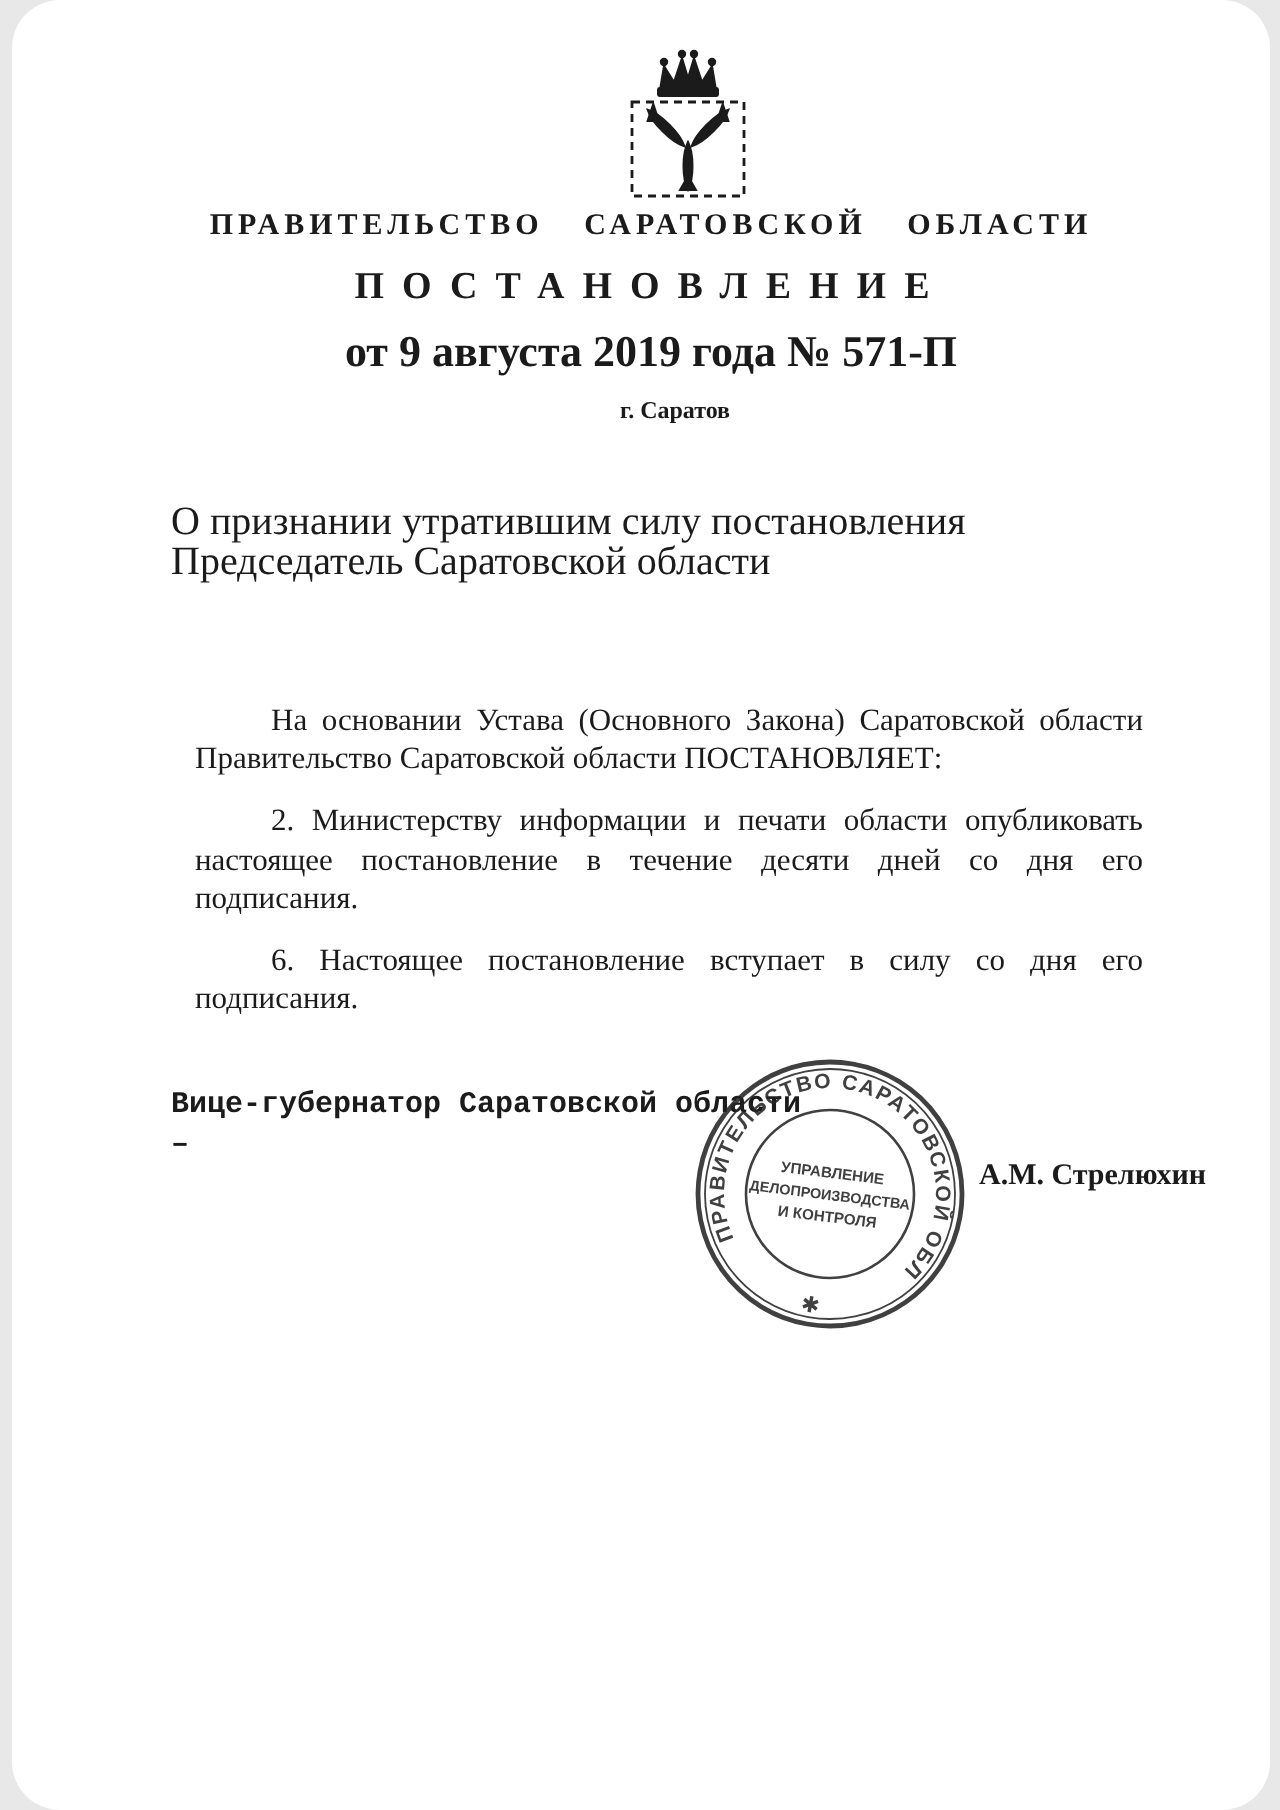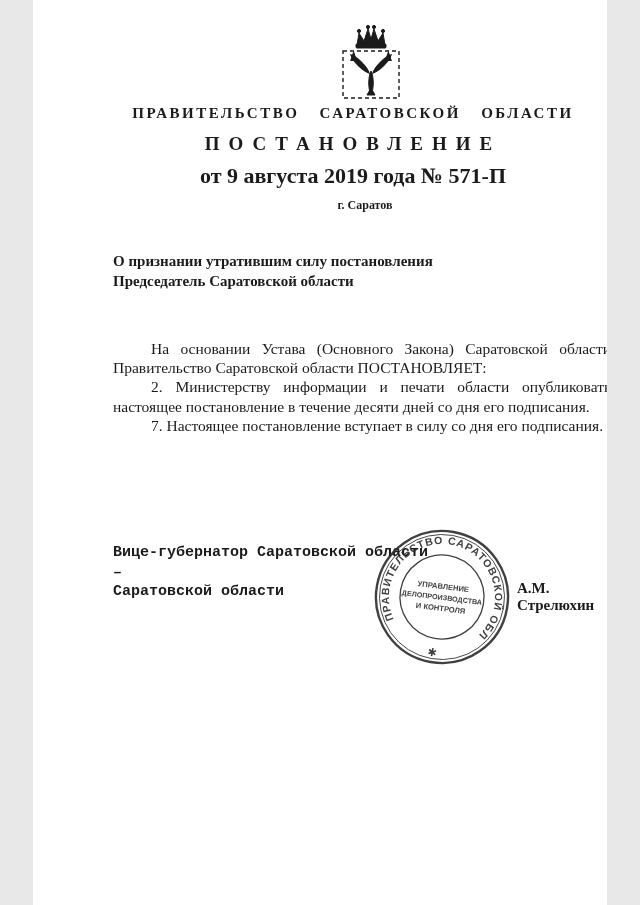--- a/index.html
+++ b/index.html
@@ -1,31 +1,31 @@
 <!DOCTYPE html>
 <html><head>
 <meta charset="utf-8">
 <style>
   html,body{margin:0;padding:0;background:#e8e8e8;}
   .page{
-    position:relative;width:574px;height:905px;background:#ffffff;
+    position:relative;width:629px;height:905px;background:#ffffff;
     margin:0 auto;overflow:hidden;
-    font-family:"Liberation Serif","DejaVu Serif",serif;color:#1b1b1b;
+    font-family:"Liberation Serif","DejaVu Serif",serif;color:#1b1b1b;border-radius:24px;
   }
   .center{position:absolute;left:0;width:640px;text-align:center;}
   .coat{position:absolute;left:300px;top:14px;}
   .org-line{top:105px;font-size:15px;letter-spacing:2.5px;word-spacing:14px;font-weight:600;}
   .doc-type{top:133px;font-size:19px;font-weight:bold;letter-spacing:9px;}
   .date-line{top:163px;font-size:22px;font-weight:600;}
   .place-line{top:198px;font-size:12px;font-weight:700;margin-left:12px;}
   .subject{position:absolute;left:80px;top:252px;width:420px;
-    font-size:15px;font-weight:bold;line-height:19.5px;}
+    font-size:20px;font-weight:normal;line-height:19.5px;}
   .body-text{position:absolute;left:80px;top:339px;width:498px;
     font-size:15.5px;line-height:19.2px;text-align:justify;}
-  .body-text p{margin:0;text-indent:38px;}
+  .body-text p{margin:12px;text-indent:38px;}
   .sig-block{position:absolute;left:80px;top:543px;width:330px;
     font-size:15px;font-weight:bold;line-height:19.5px;font-family:Liberation Mono, monospace;}
   .sig-name{position:absolute;left:484px;top:580px;font-size:15px;font-weight:bold;}
   .stamp{position:absolute;left:338px;top:526px;opacity:.88;}
   .stamp text{font-family:"Liberation Sans","DejaVu Sans",sans-serif;fill:#262626;}
 </style>
 </head>
 <body>
 
 <div class="page">
@@ -63,26 +63,25 @@
   <div class="center place-line">г. Саратов</div>
 
   <div class="subject">
     <div>О признании утратившим силу постановления</div>
     <div>Председатель Саратовской области</div>
   </div>
 
   <div class="body-text">
     <p>На основании Устава (Основного Закона) Саратовской области Правительство Саратовской области ПОСТАНОВЛЯЕТ:</p>
     <p>2. Министерству информации и печати области опубликовать настоящее постановление в течение десяти дней со дня его подписания.</p>
-    <p>7. Настоящее постановление вступает в силу со дня его подписания.</p>
+    <p>6. Настоящее постановление вступает в силу со дня его подписания.</p>
   </div>
 
   <div class="sig-block">
     <div>Вице-губернатор Саратовской области –</div>
-    <div>Саратовской области</div>
   </div>
   <div class="sig-name">А.М. Стрелюхин</div>
 
   <svg class="stamp" width="142" height="142" viewBox="0 0 142 142">
     <g transform="rotate(10 71 71)">
       <circle cx="71" cy="71" r="66" fill="none" stroke="#262626" stroke-width="2.4"></circle>
       <circle cx="71" cy="71" r="62.5" fill="none" stroke="#262626" stroke-width="0.9"></circle>
       <circle cx="71" cy="71" r="42" fill="none" stroke="#262626" stroke-width="1.3"></circle>
       <defs>
         <path id="ringPath" d="M 27.6,101.4 A 53,53 0 1 1 114.4,101.4" fill="none"></path>

